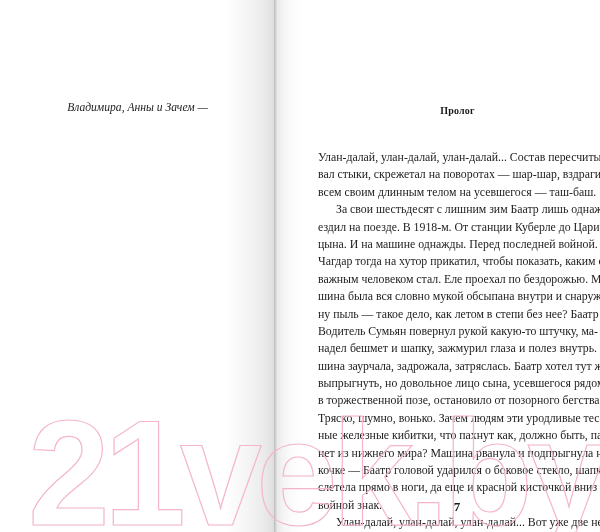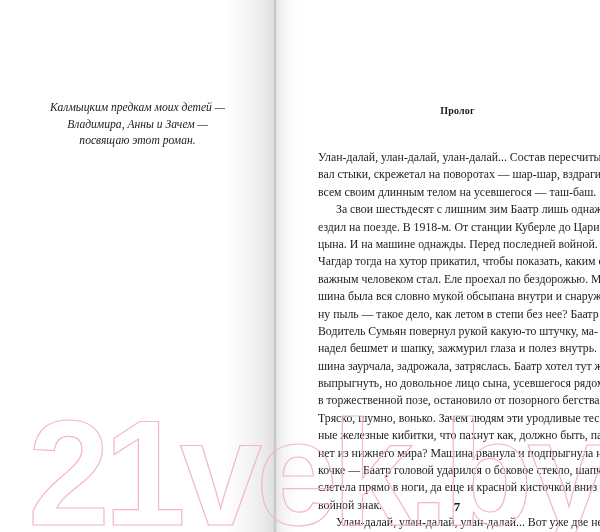--- a/index.html
+++ b/index.html
@@ -24,23 +24,21 @@
     .page-number { position: absolute; left: 450px; top: 499px; width: 14px; text-align: center;
       font-size: 13px; font-weight: bold; color: #1a1a1a; }
     .watermark { position: absolute; left: 0; top: 400px; width: 600px; height: 132px; pointer-events: none; }
   </style>
 </head>
 <body>
 
 <div class="spread">
   <div class="page-left">
     <div class="dedication">
-      <div>Калмыцким предкам моих детей —</div>
       <div>Владимира, Анны и Зачем —</div>
-      <div>посвящаю этот роман.</div>
     </div>
   </div>
 
   <div class="spine"></div>
 
   <div class="page-right"></div>
 
   <div class="title">Пролог</div>
 
   <div class="body-text">

